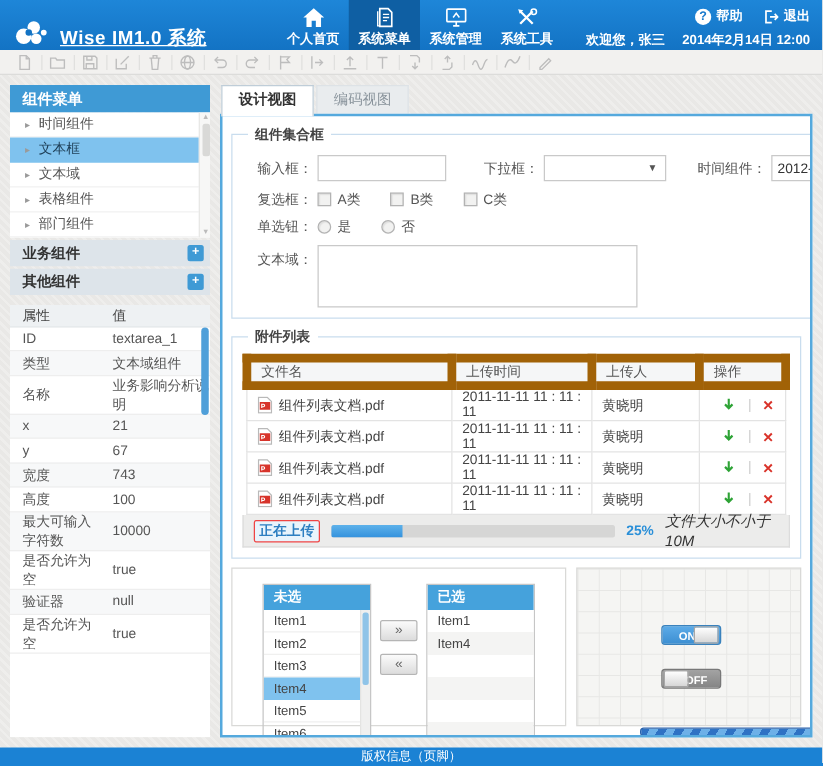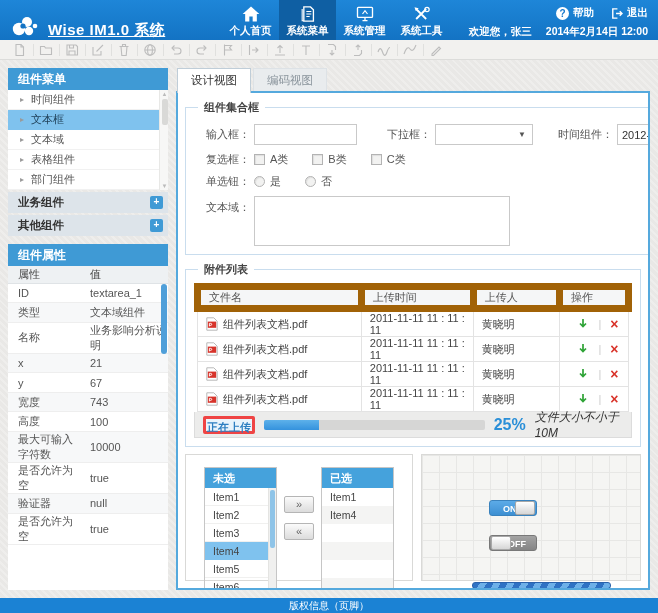--- a/index.html
+++ b/index.html
@@ -51,21 +51,21 @@
   .props-table th { background:#eef1f3; font-weight:normal; text-align:left; height:17px; padding-left:10px; border-bottom:1px solid #dfe3e6; color:#444; }
   .props-table td { height:19.6px; padding-left:10px; border-bottom:1px solid #eeeeee; }
   .props-table tr:nth-child(even) td { background:#f7f8f9; }
   .props-table .c1 { width:72px; }
   .props-scroll { position:absolute; top:18px; right:1px; width:6px; height:70px; background:#4f9fd9; border-radius:3px; }
 
   
   .main { flex:1; display:flex; flex-direction:column; min-width:0; }
   .tabs { display:flex; gap:2px; padding-left:1px; height:23px; flex:none; }
   .tab { padding:0 13px; line-height:22px; font-size:11.5px; cursor:pointer; }
-  .tab.active { background:#fff; border:1px solid #bfcdd8; border-bottom:none; color:#333; font-weight:normal; position:relative; z-index:2; margin-bottom:-2px; }
+  .tab.active { background:#fff; border:1px solid #bfcdd8; border-bottom:none; color:#333; font-weight:bold; position:relative; z-index:2; margin-bottom:-2px; }
   .tab.inactive { background:#e9ecee; border:1px solid #dde2e6; border-bottom:none; color:#8a949c; }
   .content { flex:1; background:#fff; border:2px solid #55a9dd; padding:7px; display:flex; flex-direction:column; gap:7px; overflow:hidden; }
 
   fieldset { border:1px solid #c9ddee; padding:2px 8px 8px; }
   legend { font-size:11px; font-weight:bold; color:#444; padding:0 6px; margin-left:4px; }
   .frow { display:flex; align-items:center; margin-top:7px; font-size:11px; color:#555; }
   .flabel { width:56px; text-align:right; flex:none; }
   .tinput { width:103px; height:21px; border:1px solid #c9c9c9; background:#fff; font-size:11px; padding:0 4px; color:#333; font-family:inherit; }
   .fake-select { width:98px; height:21px; border:1px solid #c9c9c9; background:#fff; display:flex; align-items:center; margin-left:4px; }
   .fake-select .arr { margin-left:auto; padding-right:6px; color:#555; font-size:8px; }
@@ -81,29 +81,29 @@
 
   .att-table { width:100%; border-collapse:collapse; font-size:11px; color:#444; margin-top:4px; border:1px solid #dcdcdc; }
   .att-table th { background:#f5f6f7; font-weight:normal; text-align:left; height:21px; padding-left:8px; border:7px solid #a16207; color:#555; }
   .att-table td { height:23px; padding-left:8px; border:1px solid #e3e3e3; }
   .fcell { display:flex; align-items:center; gap:5px; }
   .ops { display:flex; align-items:center; justify-content:center; gap:9px; }
   .op-div { color:#ccc; }
   .del-x { color:#d9332a; font-weight:bold; font-size:14px; line-height:10px; cursor:pointer; }
   .dl-ic { cursor:pointer; width:12px; height:12px; }
   .upload-bar { background:#ececeb; border:1px solid #dcdcdc; border-top:none; height:26px; display:flex; align-items:center; padding:0 8px; gap:9px; }
-  .upload-btn { width:62px; height:18px; background:#e9f4fc; border:3px solid #ef4444; border-radius:2px; color:#2e7fc1; font-size:11px; font-weight:bold; text-align:center; line-height:16px; cursor:pointer; }
+  .upload-btn { width:62px; height:18px; background:#e9f4fc; border:1px solid #ef4444; border-radius:2px; color:#2e7fc1; font-size:11px; font-weight:bold; text-align:center; line-height:16px; cursor:pointer; }
   .ptrack { width:268px; height:10px; background:#d6d6d5; border-radius:2px; overflow:hidden; }
   .pfill { height:100%; background:linear-gradient(#5db1ea,#3492dd); }
-  .ppct { color:#2a8fd8; font-size:16px; font-weight:bold; }
+  .ppct { color:#2a8fd8; font-size:11px; font-weight:bold; }
   .size-note { margin-left:auto; font-size:12px; color:#333;font-style:italic; }
 
   .bottom-row { display:flex; gap:8px; flex:1; min-height:0; }
   .card { border:1px solid #d9d9d7; background:#fff; }
-  .left-card { width:228px; display:flex; padding:12px 18px; gap:7px; justify-content:center; }
+  .left-card { width:268px; display:flex; padding:12px 6px; gap:7px; justify-content:center; }
   .xlist { width:87px; border:1px solid #c6c6c6; height:165px; position:relative; overflow:hidden; }
   .xlist-head { background:#45a2dc; color:#fff; font-weight:bold; font-size:11px; height:20px; line-height:20px; padding-left:8px; }
   .xlist ul { list-style:none; }
   .xlist li { height:18px; line-height:18px; padding-left:8px; font-size:10.5px; color:#444; border-bottom:1px solid #f0f0ef; cursor:pointer; }
   .xlist li.selected { background:#7fc2ee; border-color:#7fc2ee; }
   .dst ul { background:repeating-linear-gradient(#fff 0 18px, #f4f4f3 18px 36px); position:absolute; top:20px; left:0; right:0; bottom:0; }
   .dst li { border-bottom:none; }
   .lscroll { position:absolute; top:20px; right:0; bottom:0; width:8px; background:#f0f0ef; border-left:1px solid #e4e4e2; }
   .lthumb { position:absolute; top:2px; left:1px; width:5px; height:58px; background:#8fc4e8; border-radius:2px; }
   .btn-col { display:flex; flex-direction:column; gap:10px; justify-content:center; }
@@ -325,21 +325,20 @@
         </ul>
       <div class="acc-head gap">
         <span>业务组件</span>
         <span class="acc-btn">+</span>
       </div>
       <div class="acc-head gap">
         <span>其他组件</span>
         <span class="acc-btn">+</span>
       </div>
       <div class="props-panel">
-        <div class="panel-head">组件属性</div>
         <div class="props-body">
           <table class="props-table">
             <thead>
                 <tr>
               <th class="c1">属性</th>
               <th>值</th>
             </tr>
               </thead>
             <tbody id="props-rows">
                 <tr>

